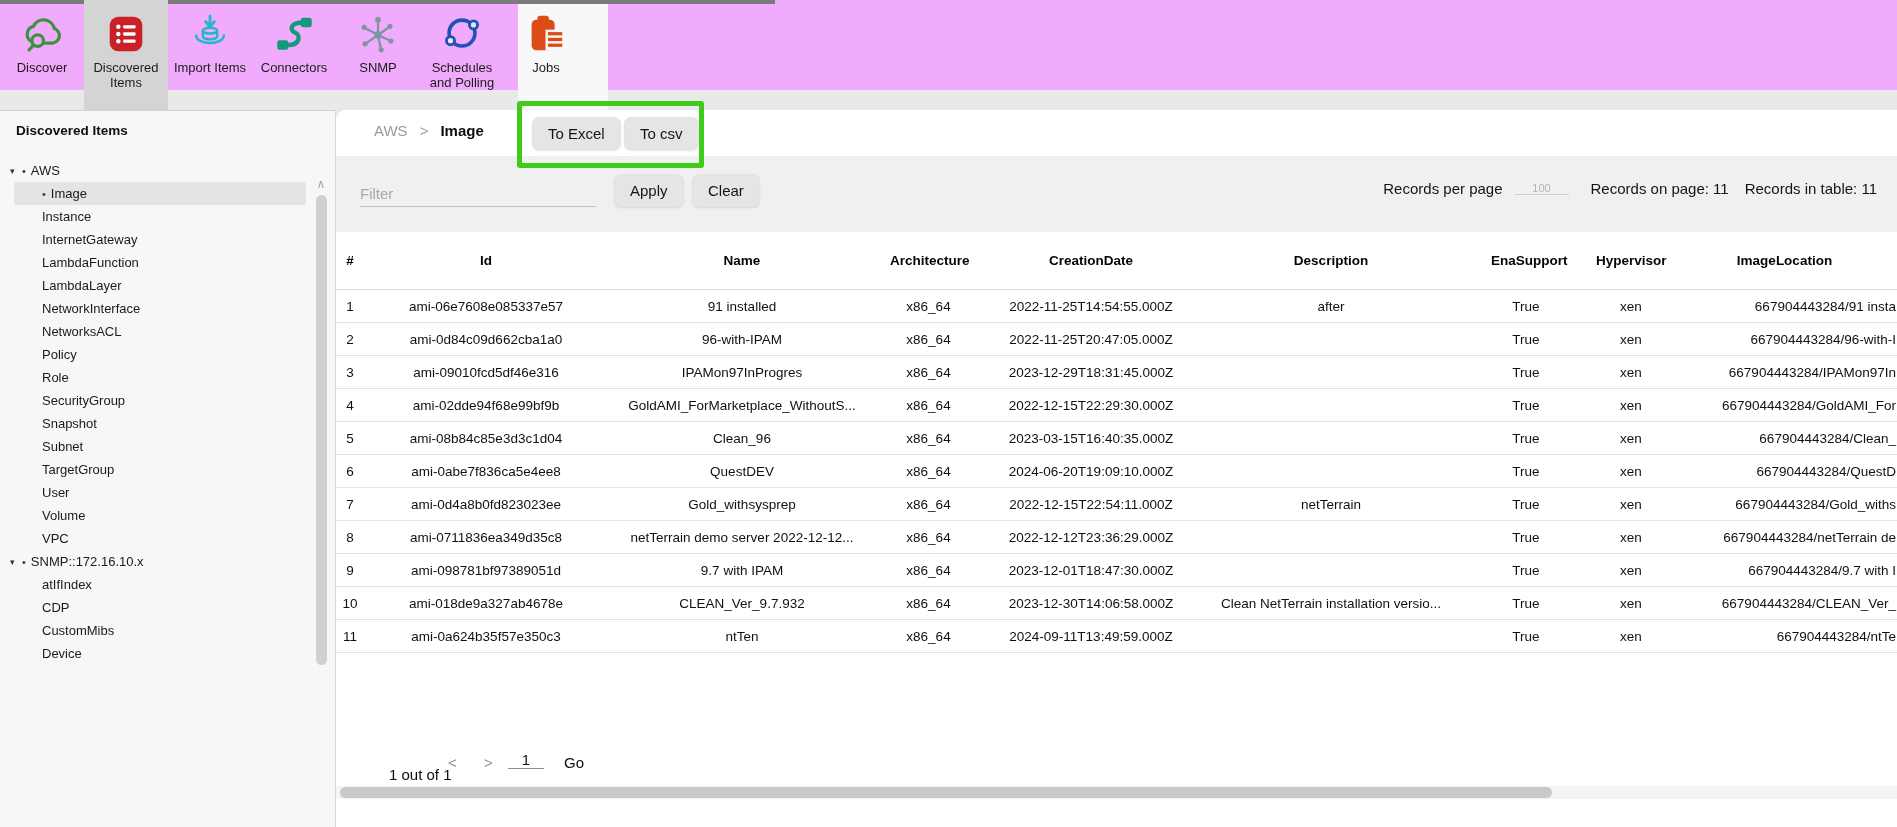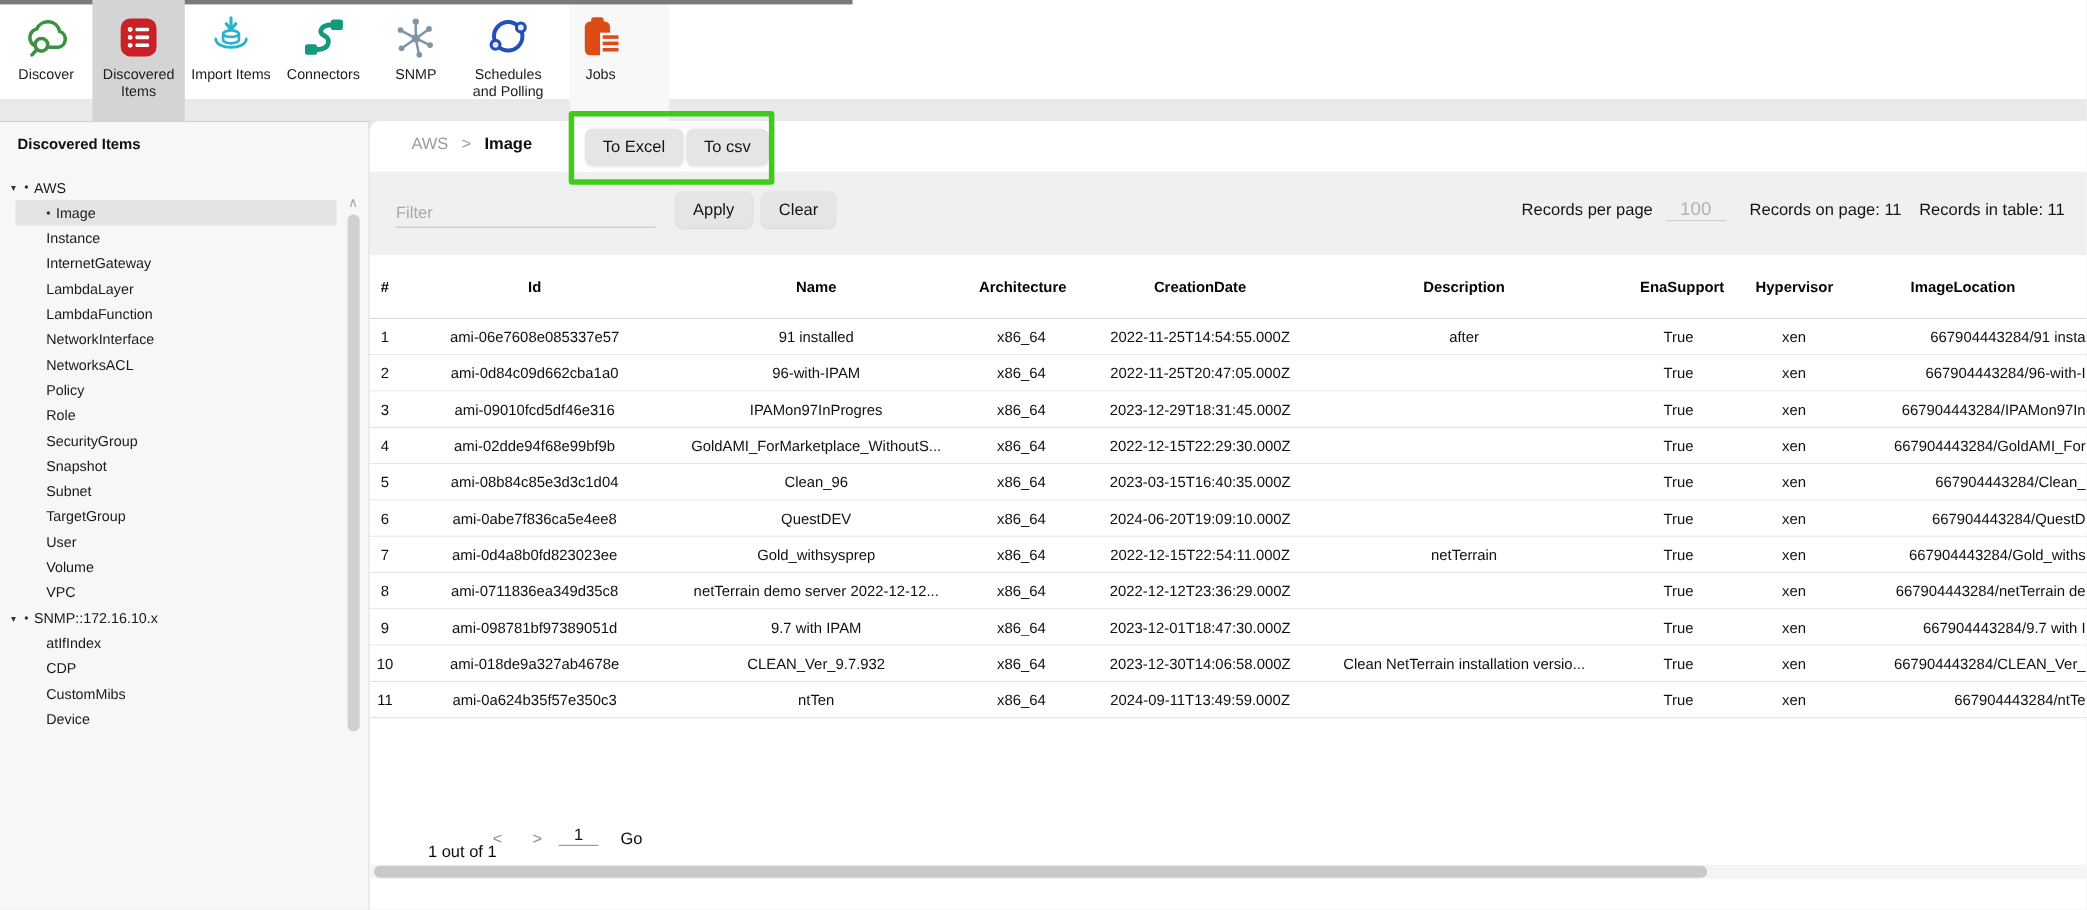--- a/index.html
+++ b/index.html
@@ -1,20 +1,20 @@
 <!DOCTYPE html>
 <html><head>
 <meta charset="utf-8">
 <style>
   * { margin:0; padding:0; box-sizing:border-box; }
   html,body { width:1897px; height:827px; overflow:hidden; }
   body { font-family:"Liberation Sans", sans-serif; background:#e9e9e9; position:relative; color:#1b1b1b; }
 
   
-  .toolbar { position:absolute; left:0; top:0; width:1897px; height:90px; background:#ffffff; }
+  .toolbar { position:absolute; left:0; top:0; width:1897px; height:90px; background:#f0abfc; }
   .topstrip { position:absolute; left:0; top:0; width:775px; height:4px; background:#7a7a7a; }
   .jobs-bg { position:absolute; left:518px; top:0; width:90px; height:110px; background:#f8f8f8; }
   .tb-row { position:absolute; left:0; top:0; display:flex; height:110px; }
   .tb-btn { width:84px; height:110px; display:flex; flex-direction:column; align-items:center; justify-content:flex-start; padding-top:10px; cursor:pointer; position:relative; }
   .tb-btn.selected { background:#d4d4d4; }
   .tb-icon { width:48px; height:48px; display:flex; align-items:center; justify-content:center; }
   .tb-label { margin-top:3px; font-size:13px; line-height:1.12; text-align:center; color:#1c1c1c; max-width:80px; }
 
   
   .sidebar { position:absolute; left:0; top:110px; width:336px; height:717px; background:#f7f7f7; border-right:1px solid #d8d8d8; border-top:1px solid #d2d2d2; }
@@ -40,21 +40,21 @@
   .disc-on { position:absolute; right:18px; top:13px; font-size:11px; color:#101010;margin-top:40px; }
 
   .green-box { position:absolute; left:517px; top:101px; width:187px; height:67px; border:5px solid #3ecb19; border-radius:3px; pointer-events:none; z-index:50; }
 
   .filterband { position:absolute; left:0; top:46px; width:100%; height:76px; background:#f0f0f0; }
   .filter-input { position:absolute; left:24px; top:25px; width:236px; height:26px; background:transparent; border:none; border-bottom:1px solid #c2c2c2; font-size:15px; color:#333; outline:none; font-family:inherit; }
   .filter-input::placeholder { color:#a9a9a9; }
   .apply-btn { position:absolute; left:278px; top:18px; }
   .clear-btn { position:absolute; left:356px; top:18px; }
   .rec-cluster { position:absolute; right:20px; top:24px; display:flex; align-items:center; font-size:15px; color:#141414; }
-  .rpp-input { width:54px; margin-left:12px; background:transparent; border:none; border-bottom:1px solid #cfcfcf; text-align:center; font-size:17px; color:#b3b3b3; outline:none; font-family:inherit; }
+  .rpp-input { width:54px; margin-left:12px; background:transparent; border:none; border-bottom:1px solid #cfcfcf; text-align:center; font-size:11px; color:#b3b3b3; outline:none; font-family:inherit; }
   .rec-on { margin-left:22px; }
   .rec-in { margin-left:16px; }
 
   
   .table { position:absolute; left:0; top:122px; width:1561px; }
   .thead, .trow { display:grid; grid-template-columns:28px 244px 268px 105px 220px 260px 130px 80px 227px; align-items:center; }
   .thead { height:58px; border-bottom:1px solid #d9d9d9; background:#fff; }
   .thead .tcell { font-weight:bold; font-size:13.5px; text-align:center; color:#050505; line-height:1.3; }
   .thead .tcell.c3 { padding:0 14px; word-break:break-all; }
   .thead .tcell.c6 { padding:0 30px; word-break:break-all; }
@@ -195,24 +195,24 @@
         <span class="dot">•</span>
         <span>Image</span>
       </div>
       <div class="snode lvl1">
         <span>Instance</span>
       </div>
       <div class="snode lvl1">
         <span>InternetGateway</span>
       </div>
       <div class="snode lvl1">
+        <span>LambdaFunction</span>
+      </div>
+      <div class="snode lvl1">
         <span>LambdaLayer</span>
-      </div>
-      <div class="snode lvl1">
-        <span>LambdaFunction</span>
       </div>
       <div class="snode lvl1">
         <span>NetworkInterface</span>
       </div>
       <div class="snode lvl1">
         <span>NetworksACL</span>
       </div>
       <div class="snode lvl1">
         <span>Policy</span>
       </div>

